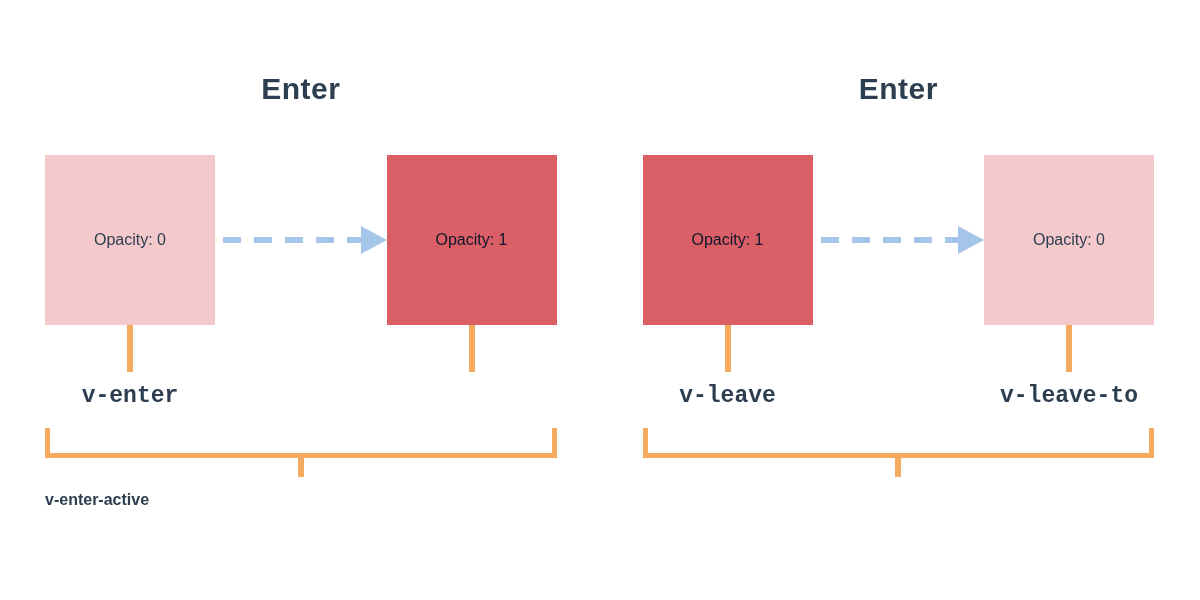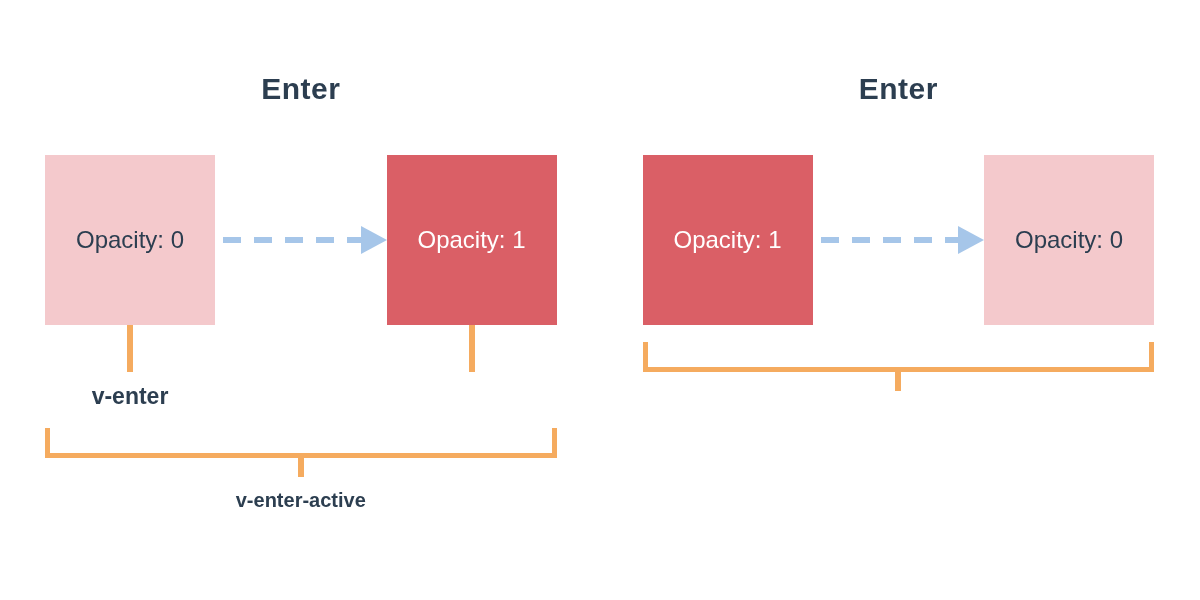--- a/index.html
+++ b/index.html
@@ -38,29 +38,29 @@
     align-items: center;
     height: 170px;
   }
   .state-box {
     width: 170px;
     height: 170px;
     flex: 0 0 170px;
     display: flex;
     align-items: center;
     justify-content: center;
-    font-size: 24px;
+    font-size: 16px;
   }
   .state-box.faded {
     background: var(--pink, #f4c9cc);
     color: var(--navy, #2c3e50);
   }
   .state-box.solid {
     background: var(--red, #da5f66);
-    color: #ffffff;
+    color: #0f172a;
   }
   .arrow {
     flex: 1;
     display: flex;
     align-items: center;
     margin-left: 8px;
   }
   .arrow-line {
     flex: 1;
     height: 6px;
@@ -79,20 +79,21 @@
   }
   .labels-row {
     display: flex;
     justify-content: space-between;
   }
   .anchor {
     width: 170px;
     display: flex;
     flex-direction: column;
     align-items: center;
+    font-family: Liberation Mono, monospace;
   }
   .connector {
     width: 6px;
     height: 47px;
     background: var(--orange, #f5ab5f);
   }
   .state-label {
     margin-top: 9px;
     font-size: 23px;
     line-height: 30px;
@@ -107,22 +108,22 @@
     border-bottom: 5px solid var(--orange, #f5ab5f);
   }
   .bracket-stem {
     width: 6px;
     height: 19px;
     margin: 0 auto;
     background: var(--orange, #f5ab5f);
   }
   .active-label {
     margin-top: 8px;
-    text-align: center;
-    font-size: 20px;
+    text-align: left;
+    font-size: 16px;
     line-height: 30px;
     font-weight: bold;
     color: var(--navy, #2c3e50);
   }
 </style>
 </head>
 <body>
 
 <div class="canvas">
 
@@ -166,18 +167,28 @@
       </div>
       <div class="arrow">
         <div class="arrow-line"></div>
         <div class="arrow-head"></div>
       </div>
       <div class="state-box faded">
         <span>Opacity: 0</span>
       </div>
     </div>
 
+    <div class="labels-row">
+      <div class="anchor">
+        <div class="connector"></div>
+        <div class="state-label">v-leave</div>
+      </div>
+      <div class="anchor">
+        <div class="connector"></div>
+        <div class="state-label">v-leave-to</div>
+      </div>
+    </div>
 
     <div class="bracket"></div>
     <div class="bracket-stem"></div>
   </section>
 
 </div>
 
 </body></html>

